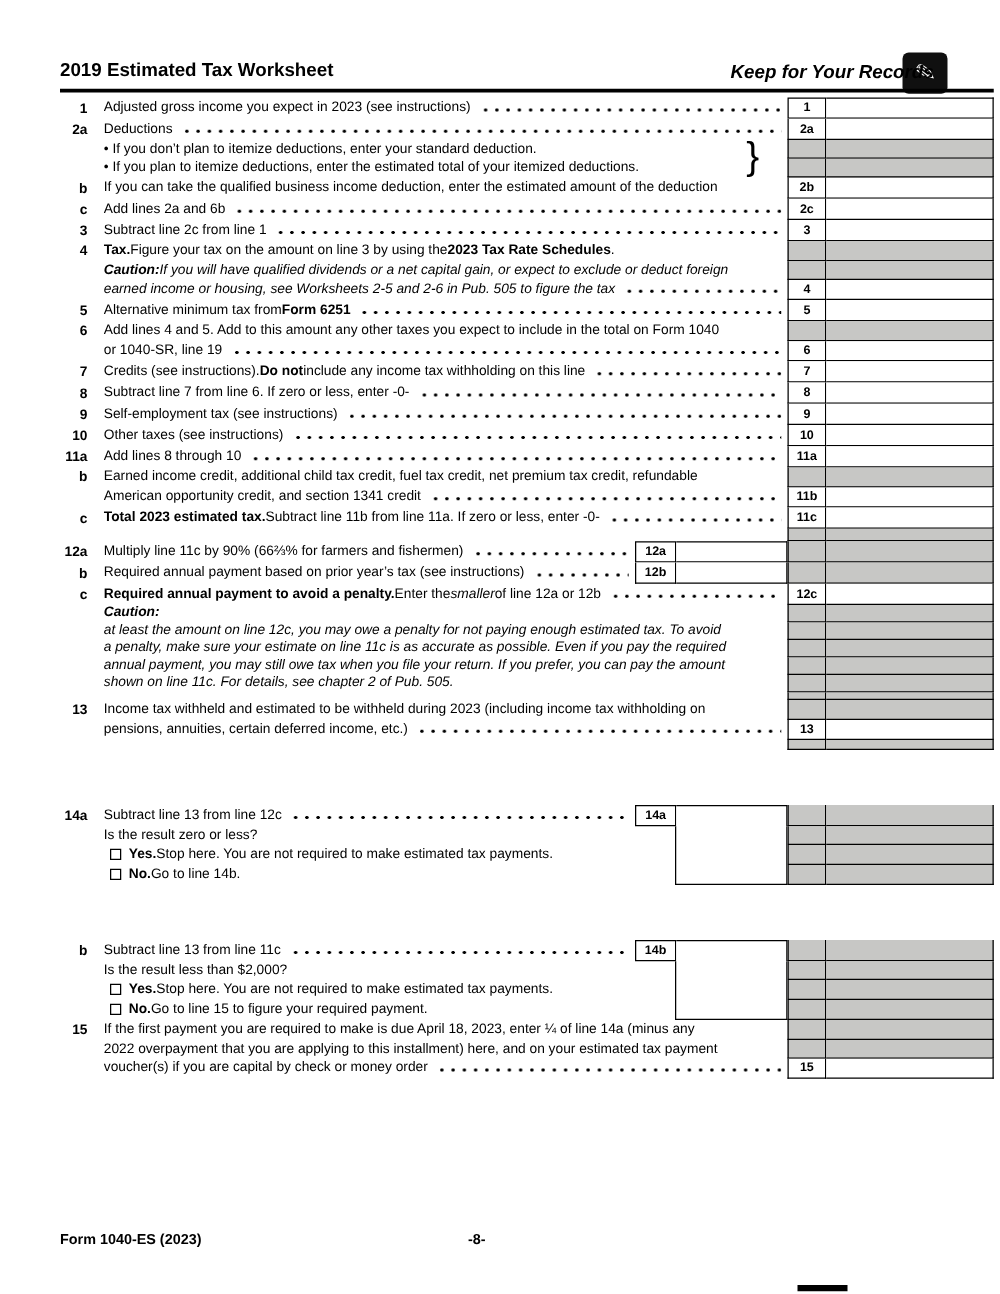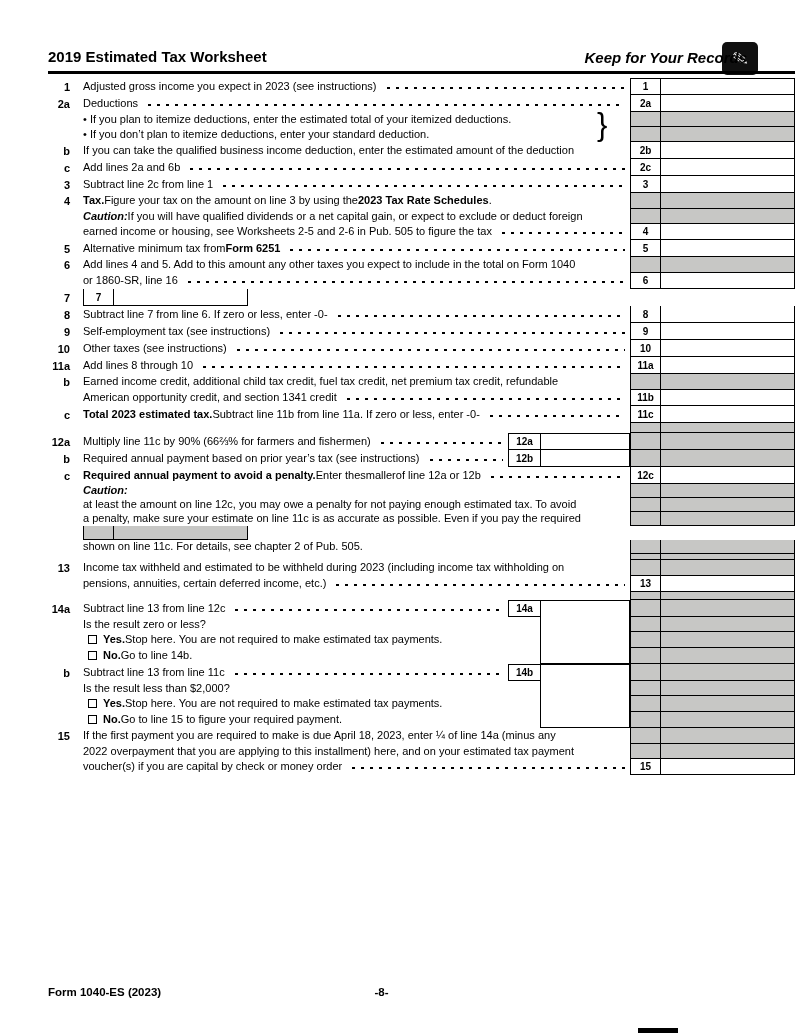--- a/index.html
+++ b/index.html
@@ -10,32 +10,32 @@
   .hdr{display:flex;align-items:flex-end;border-bottom:3px solid #000;padding-bottom:5px;}
   .title{font-size:15px;font-weight:bold;flex:1;line-height:18px;}
   .keep{font-size:15px;font-style:italic;font-weight:bold;margin-right:48px;text-align:right;}
   .pencil{position:absolute;left:722px;top:42px;width:36px;height:33px;background:#101010;border-radius:5px;display:flex;align-items:center;justify-content:center;}
   .pencil span{color:#fff;font-size:20px;line-height:1;transform:rotate(-8deg);}
   .rows{margin-top:4px;}
   .row{display:flex;align-items:stretch;}
   .num{flex:none;width:22px;margin-right:13px;font-weight:bold;font-size:11px;display:flex;align-items:flex-end;justify-content:flex-end;padding-bottom:2px;}
   .txt{flex:1;min-width:0;display:flex;align-items:center;padding-bottom:2px;font-size:11px;white-space:nowrap;overflow:hidden;}
   .b{font-weight:bold;}
-  .i{}
+  .i{font-style:italic;}
   .bi{font-weight:bold;font-style:italic;}
   .leader{flex:1;height:4px;align-self:flex-end;margin:0 5px 3px 7px;background-image:radial-gradient(circle,#000 1.15px,transparent 1.5px);background-size:9px 4px;background-repeat:repeat-x;background-position:left center;min-width:0;}
   .lbl{flex:none;width:31px;border:0 solid #000;border-left-width:1px;border-right-width:1px;border-bottom-width:1px;display:flex;align-items:center;justify-content:center;font-size:10px;font-weight:bold;background:#fff;}
   .ent{flex:none;width:134px;border:0 solid #000;border-right-width:1px;border-bottom-width:1px;background:#fff;}
   .strip-top .lbl,.strip-top .ent{border-top-width:1px;}
   .sh{background:var(--shade,#c7c7c5) !important;}
   .mlbl{flex:none;width:33px;border:1px solid #000;display:flex;align-items:center;justify-content:center;font-size:10px;font-weight:bold;background:#fff;}
   .ment{flex:none;width:89px;border:1px solid #000;border-left:0;background:#fff;}
   .joined .mlbl,.joined .ment{border-top:0;}
   .openb .ment{border-bottom:0;}
-  .grp{position:relative;}
+  .grp{position:relative;margin-top:44px;}
   .ext{position:absolute;left:492px;top:17px;bottom:0;width:90px;border:0 solid #000;border-left-width:1px;border-right-width:1px;border-bottom-width:1px;background:#fff;}
   .cb{flex:none;width:9px;height:9px;border:1px solid #000;margin:0 6px 2px 5px;align-self:flex-end;background:#fff;}
   .bullets{position:relative;}
   .brace{position:absolute;left:549px;top:-3px;font-size:31px;line-height:1;}
   .h17{height:17px}.h16{height:16px}.h15{height:15px}.h14{height:14px}.h10{height:10px}.h8{height:8px}.h6{height:6px}
   .footer{position:absolute;left:0;top:986px;width:763px;height:14px;font-size:11.5px;font-weight:bold;}
   .fleft{position:absolute;left:48px;}
   .fcenter{position:absolute;left:0;right:0;text-align:center;}
   .pmark{position:absolute;left:638px;top:1028px;width:40px;height:5px;background:#000;}
 </style>
@@ -74,29 +74,29 @@
             <div class="leader"></div>
           </div>
         <div class="lbl">2a</div>
         <div class="ent"></div>
       </div>
 
       <div class="bullets">
         <div class="row h15">
           <div class="num"></div>
           <div class="txt">
+              <span>• If you don’t plan to itemize deductions, enter your standard deduction.</span>
+            </div>
+          <div class="lbl sh"></div>
+          <div class="ent sh"></div>
+        </div>
+        <div class="row h15">
+          <div class="num"></div>
+          <div class="txt">
               <span>• If you plan to itemize deductions, enter the estimated total of your itemized deductions.</span>
-            </div>
-          <div class="lbl sh"></div>
-          <div class="ent sh"></div>
-        </div>
-        <div class="row h15">
-          <div class="num"></div>
-          <div class="txt">
-              <span>• If you don’t plan to itemize deductions, enter your standard deduction.</span>
             </div>
           <div class="lbl sh"></div>
           <div class="ent sh"></div>
         </div>
         <div class="brace">}</div>
       </div>
 
       <div class="row h17">
         <div class="num">b</div>
         <div class="txt">
@@ -171,29 +171,35 @@
         <div class="num">6</div>
         <div class="txt">
             <span>Add lines 4 and 5. Add to this amount any other taxes you expect to include in the total on Form 1040</span>
           </div>
         <div class="lbl sh"></div>
         <div class="ent sh"></div>
       </div>
       <div class="row h16">
         <div class="num"></div>
         <div class="txt">
-            <span>or 1860-SR, line 16</span>
+            <span>or 1040-SR, line 19</span>
             <div class="leader"></div>
           </div>
         <div class="lbl">6</div>
         <div class="ent"></div>
       </div>
 
       <div class="row h17">
         <div class="num">7</div>
+        <div class="txt">
+            <span>Credits (see instructions). </span>
+            <span class="b">Do not</span>
+            <span> include any income tax withholding on this line</span>
+            <div class="leader"></div>
+          </div>
         <div class="lbl">7</div>
         <div class="ent"></div>
       </div>
 
       <div class="row h17">
         <div class="num">8</div>
         <div class="txt">
             <span>Subtract line 7 from line 6. If zero or less, enter -0-</span>
             <div class="leader"></div>
           </div>
@@ -323,20 +329,23 @@
       <div class="row h14">
         <div class="num"></div>
         <div class="txt">
             <span class="i">a penalty, make sure your estimate on line 11c is as accurate as possible. Even if you pay the required</span>
           </div>
         <div class="lbl sh"></div>
         <div class="ent sh"></div>
       </div>
       <div class="row h14">
         <div class="num"></div>
+        <div class="txt">
+            <span class="i">annual payment, you may still owe tax when you file your return. If you prefer, you can pay the amount</span>
+          </div>
         <div class="lbl sh"></div>
         <div class="ent sh"></div>
       </div>
       <div class="row h14">
         <div class="num"></div>
         <div class="txt">
             <span class="i">shown on line 11c. For details, see chapter 2 of Pub. 505.</span>
           </div>
         <div class="lbl sh"></div>
         <div class="ent sh"></div>

